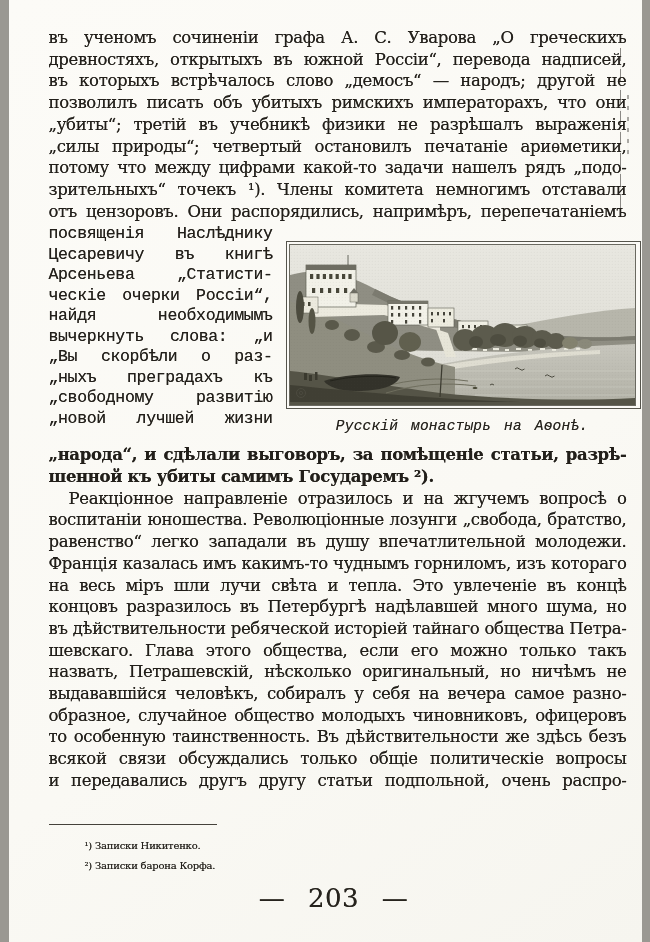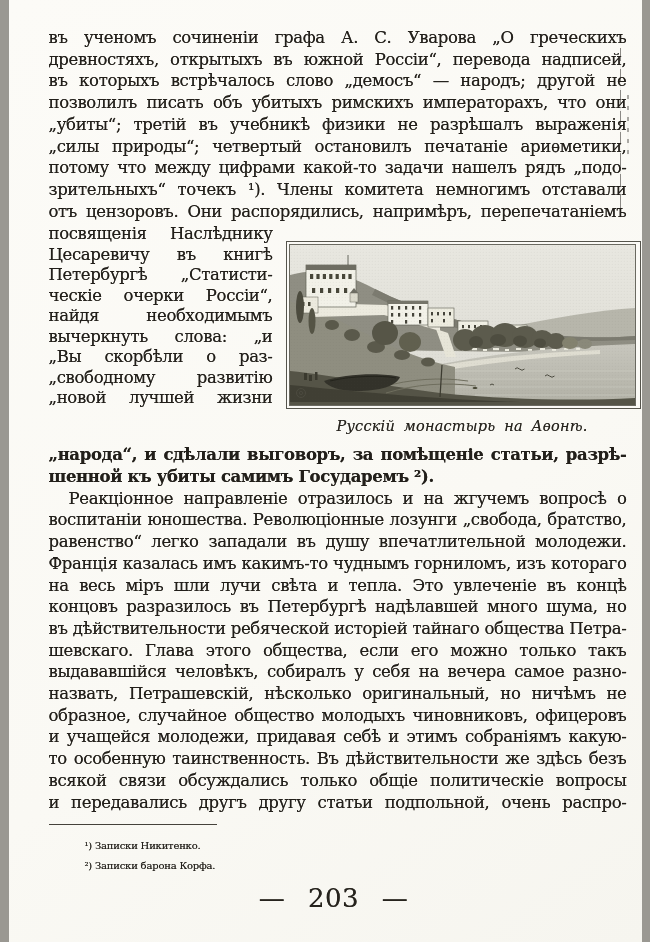--- a/index.html
+++ b/index.html
@@ -10,21 +10,21 @@
     color:#221f1a;
     overflow:hidden;
   }
   .content { position:absolute; left:40px; top:27px; width:578px; }
   .line {
     font-size:16.5px; line-height:21.7px; letter-spacing:-0.35px;
     text-align:justify; text-align-last:justify;
     text-shadow:0 0 0.3px rgba(34,31,26,0.75);
   }
   .textblock { }
-  .colwrap { display:flex; margin-top:2px; }
+  .colwrap { display:flex; margin-top:2px;font-family:Liberation Mono, monospace; }
   .leftcol { width:224px; flex:0 0 auto; }
   .leftcol .line { line-height:20.5px; }
   .fig { margin:9px 0 0 5px; width:353px; flex:0 0 auto; }
   figure { padding:8px; }
   .photo-outer { border:1px solid #55544c; padding:2px; background:#fbfaf6; width:349px; box-sizing:content-box; }
   .photo-inner { display:block; border:1px solid #6a6960; }
   .caption {
     margin-top:9px; text-align:center; font-style:italic;
     font-size:14.5px; word-spacing:4px; letter-spacing:0.2px; color:#26231d;
     text-shadow:0 0 0.3px rgba(34,31,26,0.6);
@@ -69,25 +69,26 @@
         <div class="line">„силы природы“; четвертый остановилъ печатаніе ариѳметики,</div>
         <div class="line">потому что между цифрами какой-то задачи нашелъ рядъ „подо-</div>
         <div class="line">зрительныхъ“ точекъ ¹). Члены комитета немногимъ отставали</div>
         <div class="line">отъ цензоровъ. Они распорядились, напримѣръ, перепечатаніемъ</div>
       </div>
 
     <div class="colwrap">
       <div class="leftcol">
           <div class="line colline">посвященія Наслѣднику</div>
           <div class="line colline">Цесаревичу въ книгѣ</div>
-          <div class="line colline">Петербургѣ „Статисти-</div>
+          <div class="line colline">Арсеньева „Статисти-</div>
           <div class="line colline">ческіе очерки Россіи“,</div>
           <div class="line colline">найдя необходимымъ</div>
           <div class="line colline">вычеркнуть слова: „и</div>
           <div class="line colline">„Вы скорбѣли о раз-</div>
+          <div class="line colline">„ныхъ преградахъ къ</div>
           <div class="line colline">„свободному развитію</div>
           <div class="line colline">„новой лучшей жизни</div>
         </div>
 
       <figure class="fig" style="margin-top:9px;">
         <div class="photo-outer">
           <svg class="photo-inner" width="345" height="160" viewBox="0 0 345 160" xmlns="http://www.w3.org/2000/svg">
             <defs>
               <pattern id="ht" width="3" height="3" patternUnits="userSpaceOnUse">
                 <circle cx="1.2" cy="1.2" r="0.45" fill="#55534a"></circle>
@@ -275,24 +276,23 @@
 
     <div class="textblock para2">
         <div class="line">Реакціонное направленіе отразилось и на жгучемъ вопросѣ о</div>
         <div class="line">воспитаніи юношества. Революціонные лозунги „свобода, братство,</div>
         <div class="line">равенство“ легко западали въ душу впечатлительной молодежи.</div>
         <div class="line">Франція казалась имъ какимъ-то чуднымъ горниломъ, изъ котораго</div>
         <div class="line">на весь міръ шли лучи свѣта и тепла. Это увлеченіе въ концѣ</div>
         <div class="line">концовъ разразилось въ Петербургѣ надѣлавшей много шума, но</div>
         <div class="line">въ дѣйствительности ребяческой исторіей тайнаго общества Петра-</div>
         <div class="line">шевскаго. Глава этого общества, если его можно только такъ</div>
+        <div class="line">назвать, Петрашевскій, нѣсколько оригинальный, но ничѣмъ не</div>
         <div class="line">выдававшійся человѣкъ, собиралъ у себя на вечера самое разно-</div>
-        <div class="line">назвать, Петрашевскій, нѣсколько оригинальный, но ничѣмъ не</div>
         <div class="line">образное, случайное общество молодыхъ чиновниковъ, офицеровъ</div>
-        <div class="line">и учащейся молодежи, придавая себѣ и этимъ собраніямъ какую-</div>
         <div class="line">то особенную таинственность. Въ дѣйствительности же здѣсь безъ</div>
         <div class="line">всякой связи обсуждались только общіе политическіе вопросы</div>
         <div class="line">и передавались другъ другу статьи подпольной, очень распро-</div>
       </div>
   </div>
 
   <div class="footnote-rule"></div>
   <div class="footnotes">
       <div class="fnline">¹) Записки Никитенко.</div>
       <div class="fnline">²) Записки барона Корфа.</div>

